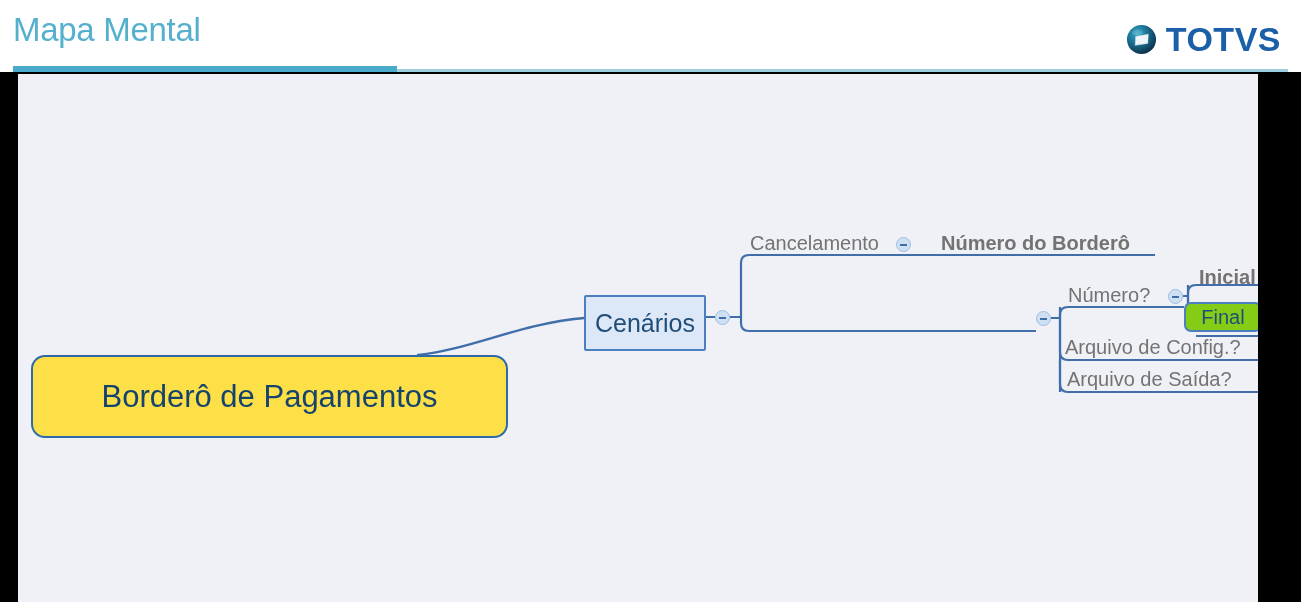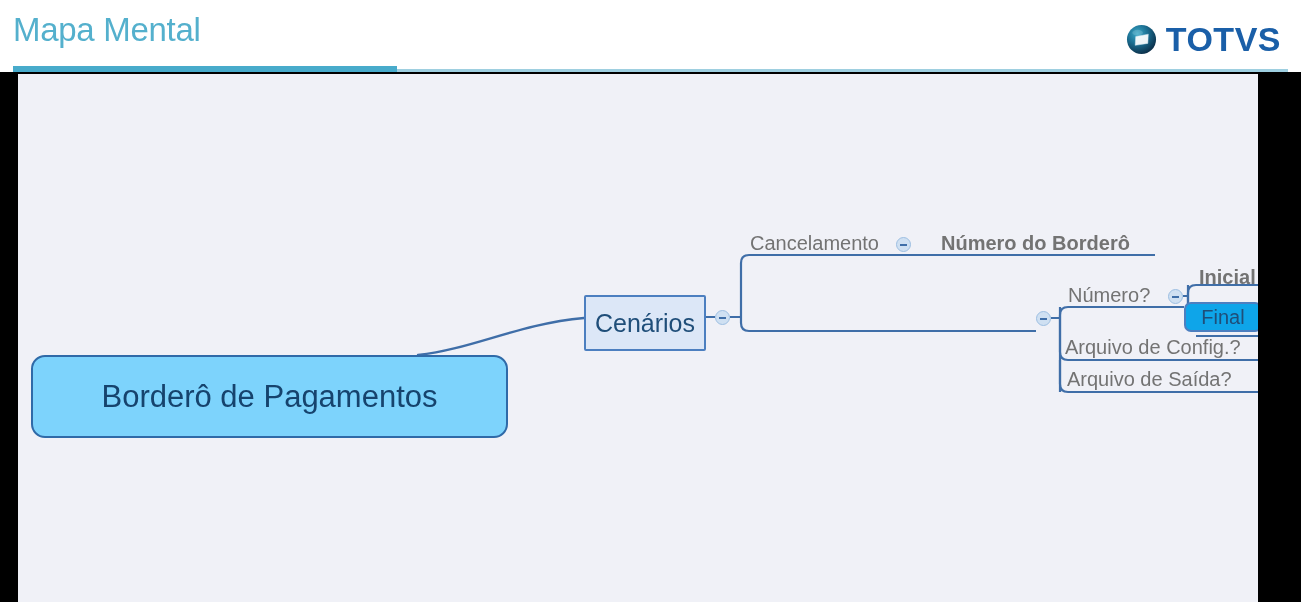--- a/index.html
+++ b/index.html
@@ -102,42 +102,42 @@
     align-items: center;
     justify-content: center;
     white-space: nowrap;
     color: #1f4e79;
   }
   .node-root {
     left: 13px;
     top: 281px;
     width: 477px;
     height: 83px;
-    background: #7dd3fc;
+    background: #fde047;
     border: 2px solid #2f6aa8;
     border-radius: 14px;
     font-size: 31px;
     color: #16436d;
   }
   .node-branch {
     left: 566px;
     top: 221px;
     width: 122px;
     height: 56px;
     background: #dce7f7;
     border: 2px solid #4c7fc0;
     border-radius: 2px;
     font-size: 25px;
   }
   .node-final {
     left: 1166px;
     top: 228px;
     width: 78px;
     height: 30px;
-    background: #0ea5e9;
+    background: #84cc16;
     border: 2px solid #4c7fc0;
     border-radius: 7px;
     font-size: 20px;
   }
 
   
   .leaf {
     position: absolute;
     white-space: nowrap;
     color: #737373;

